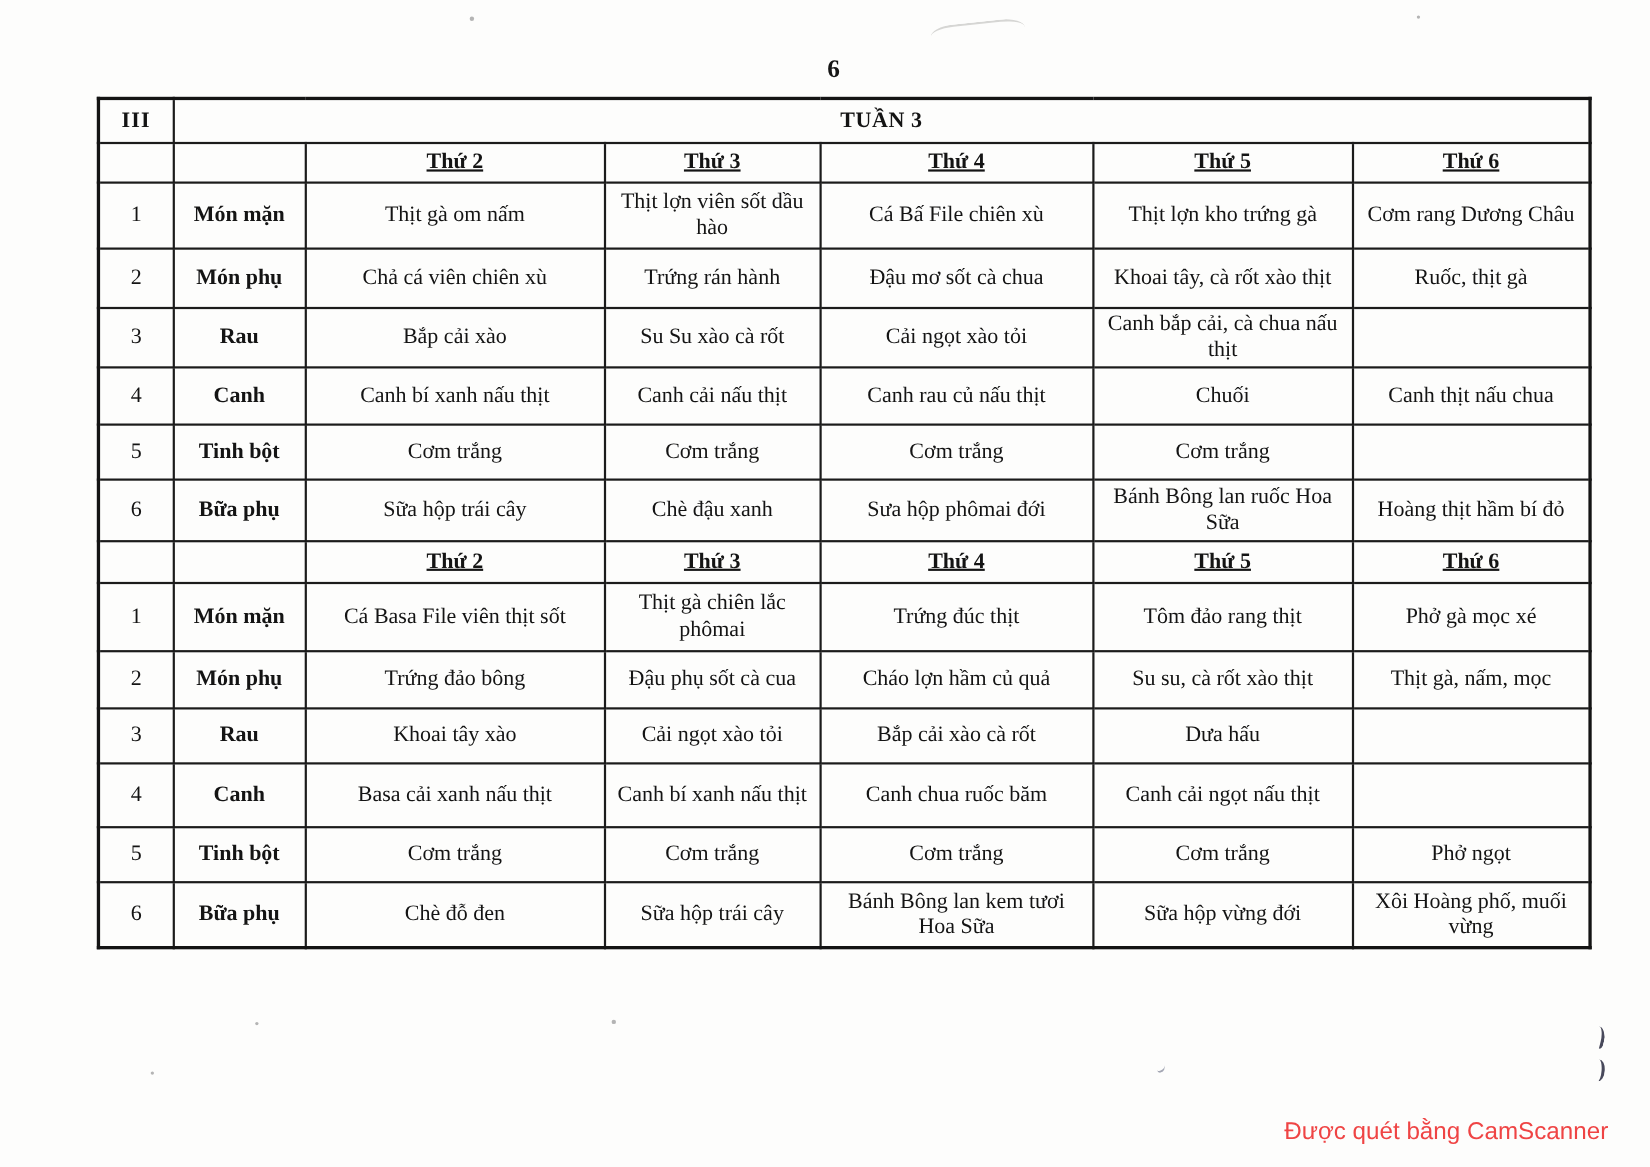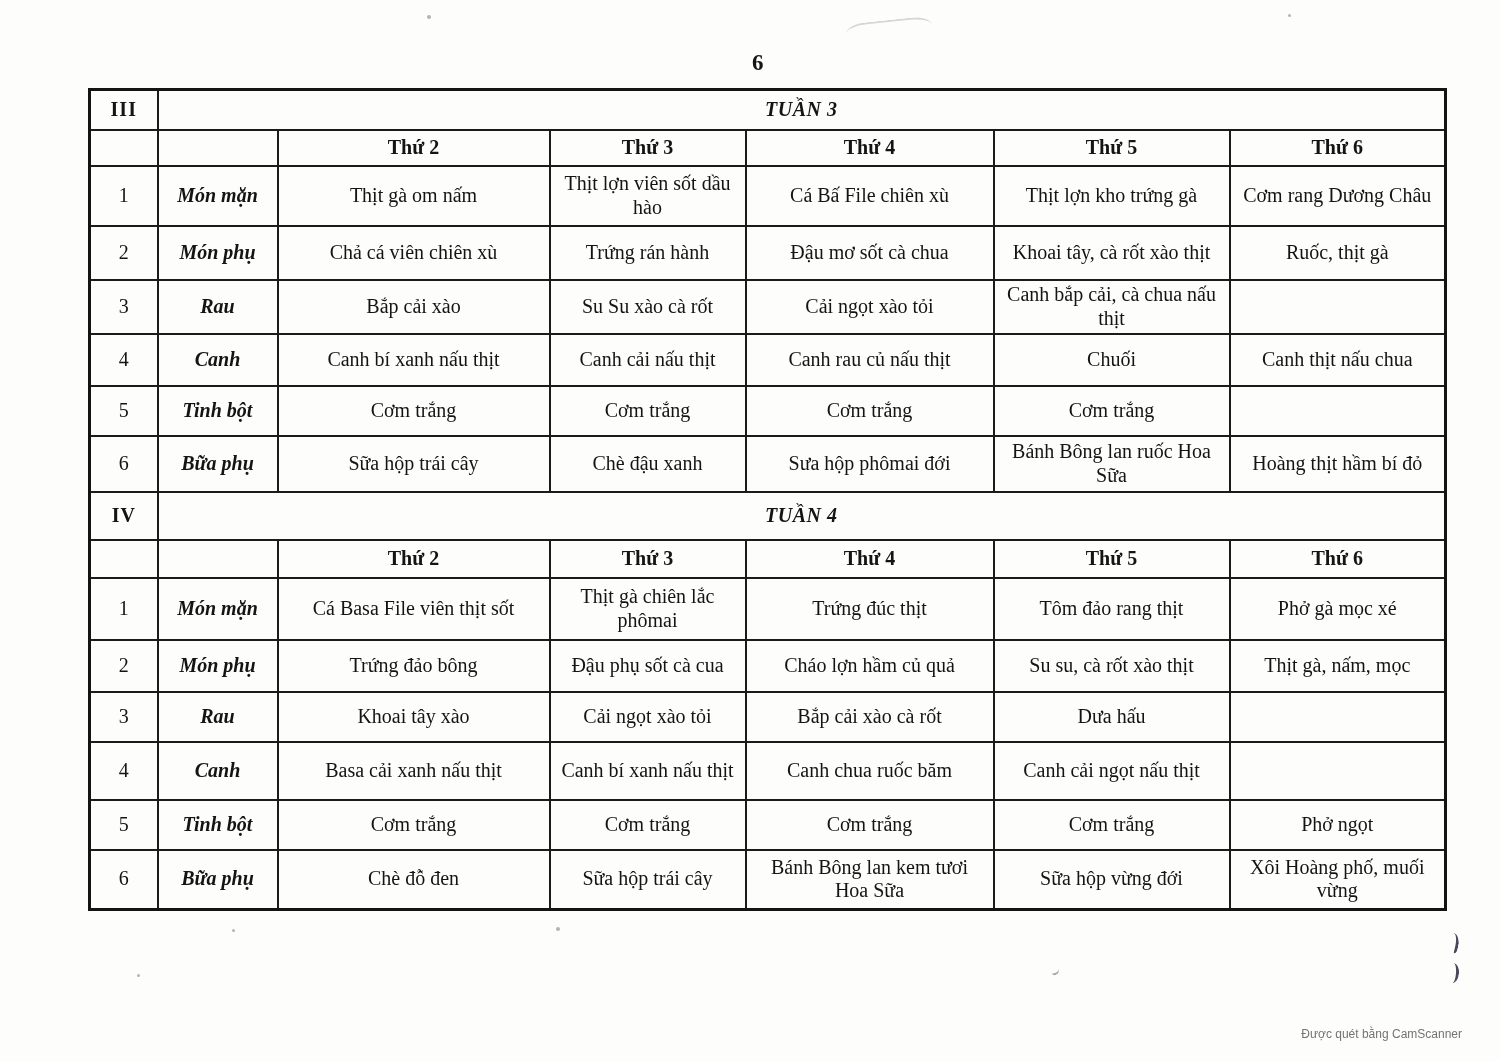--- a/index.html
+++ b/index.html
@@ -47,43 +47,42 @@
   table.menu-table { border: 3px solid #141414; }
   td.roman {
     font-weight: bold;
     font-size: 22px;
     letter-spacing: 1px;
   }
   td.section-title {
     font-weight: bold;
     font-size: 22px;
     letter-spacing: 0.5px;
-    font-style: italic;
   }
   td.dayhead {
     font-weight: bold;
     font-size: 21px;
+    text-decoration: underline;
   }
   td.num {
     font-size: 20px;
   }
   td.cat {
     font-weight: bold;
     font-size: 21px;
     text-align: left;
     padding-left: 14px;
-    font-style: italic;
   }
   .footer {
     position: absolute;
     right: 38px;
     bottom: 20px;
     font-family: "Liberation Sans", "DejaVu Sans", sans-serif;
-    font-size: 12px;
-    color: #737373;
+    font-size: 22px;
+    color: #ef4444;
   }
   
   .speck {
     position: absolute;
     background: #8d8d8d;
     border-radius: 50%;
     opacity: 0.65;
   }
   .curve-artifact {
     position: absolute;
@@ -215,24 +214,20 @@
         </tr>
         <tr style="height: 56px;">
           <td class="num">6</td>
           <td class="cat">Bữa phụ</td>
           <td>Sữa hộp trái cây</td>
           <td>Chè đậu xanh</td>
           <td>Sưa hộp phômai đới</td>
           <td>Bánh Bông lan ruốc Hoa Sữa</td>
           <td>Hoàng thịt hầm bí đỏ</td>
         </tr>
-        <tr style="height: 48px;">
-          <td class="roman">IV</td>
-          <td class="section-title" colspan="6">TUẦN 4</td>
-        </tr>
         <tr style="height: 38px;">
           <td></td>
           <td></td>
           <td class="dayhead">Thứ 2</td>
           <td class="dayhead">Thứ 3</td>
           <td class="dayhead">Thứ 4</td>
           <td class="dayhead">Thứ 5</td>
           <td class="dayhead">Thứ 6</td>
         </tr>
         <tr style="height: 62px;">

